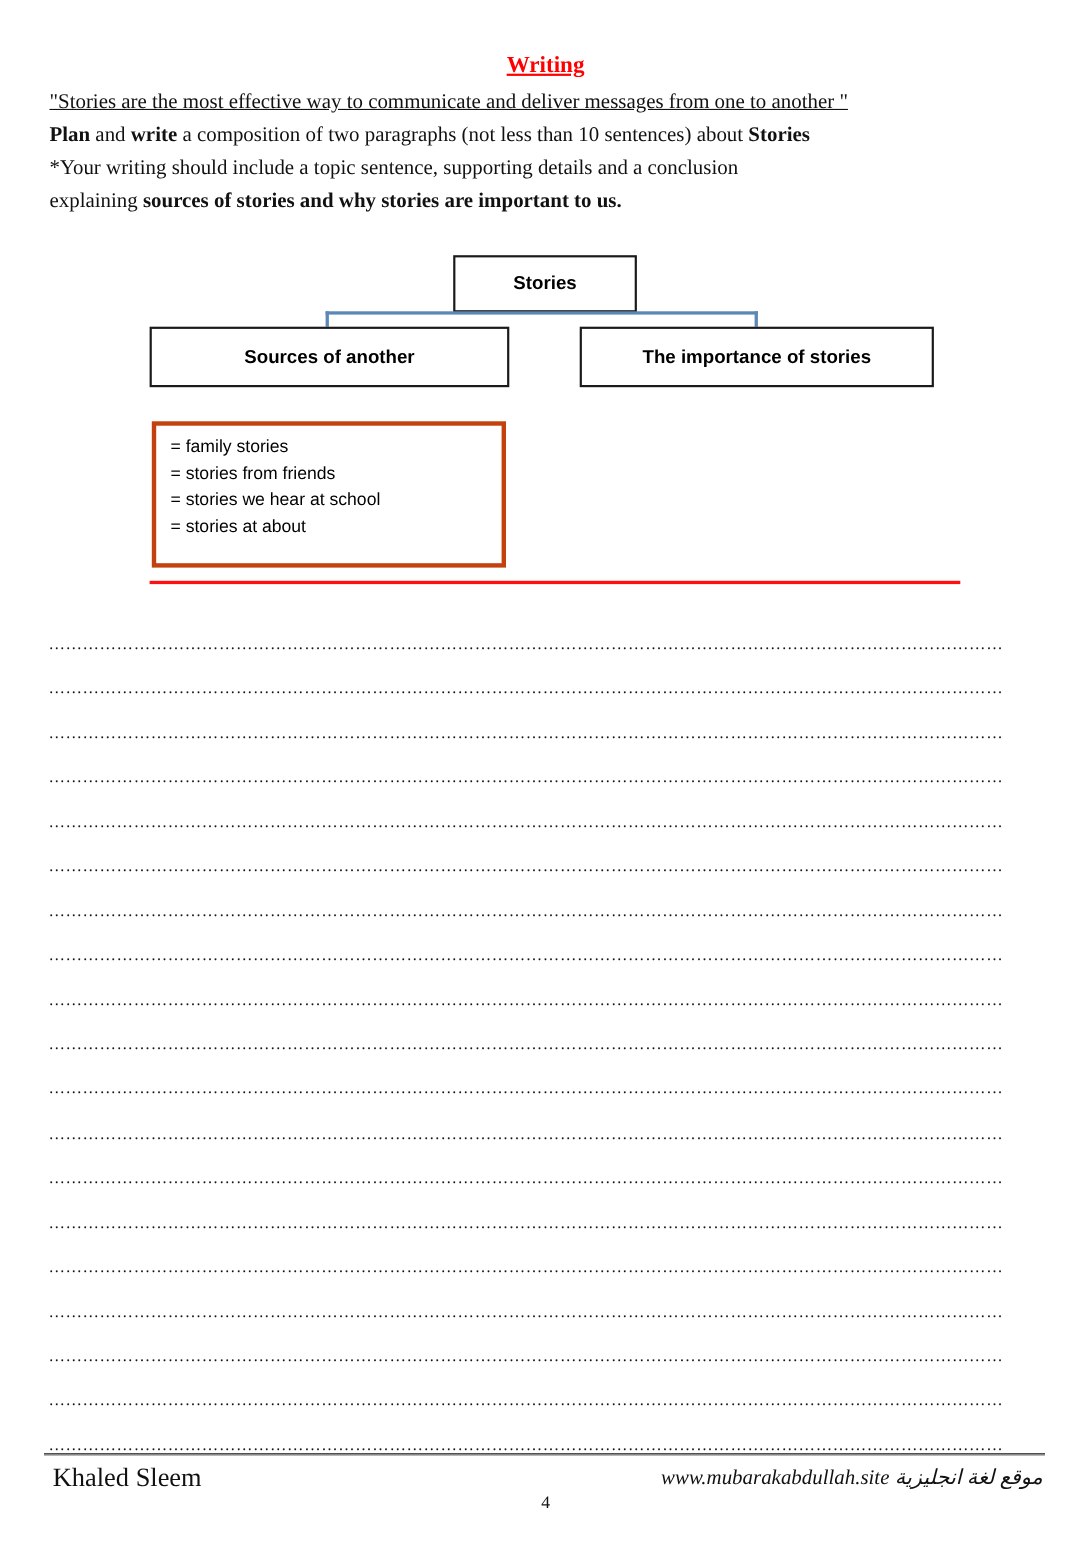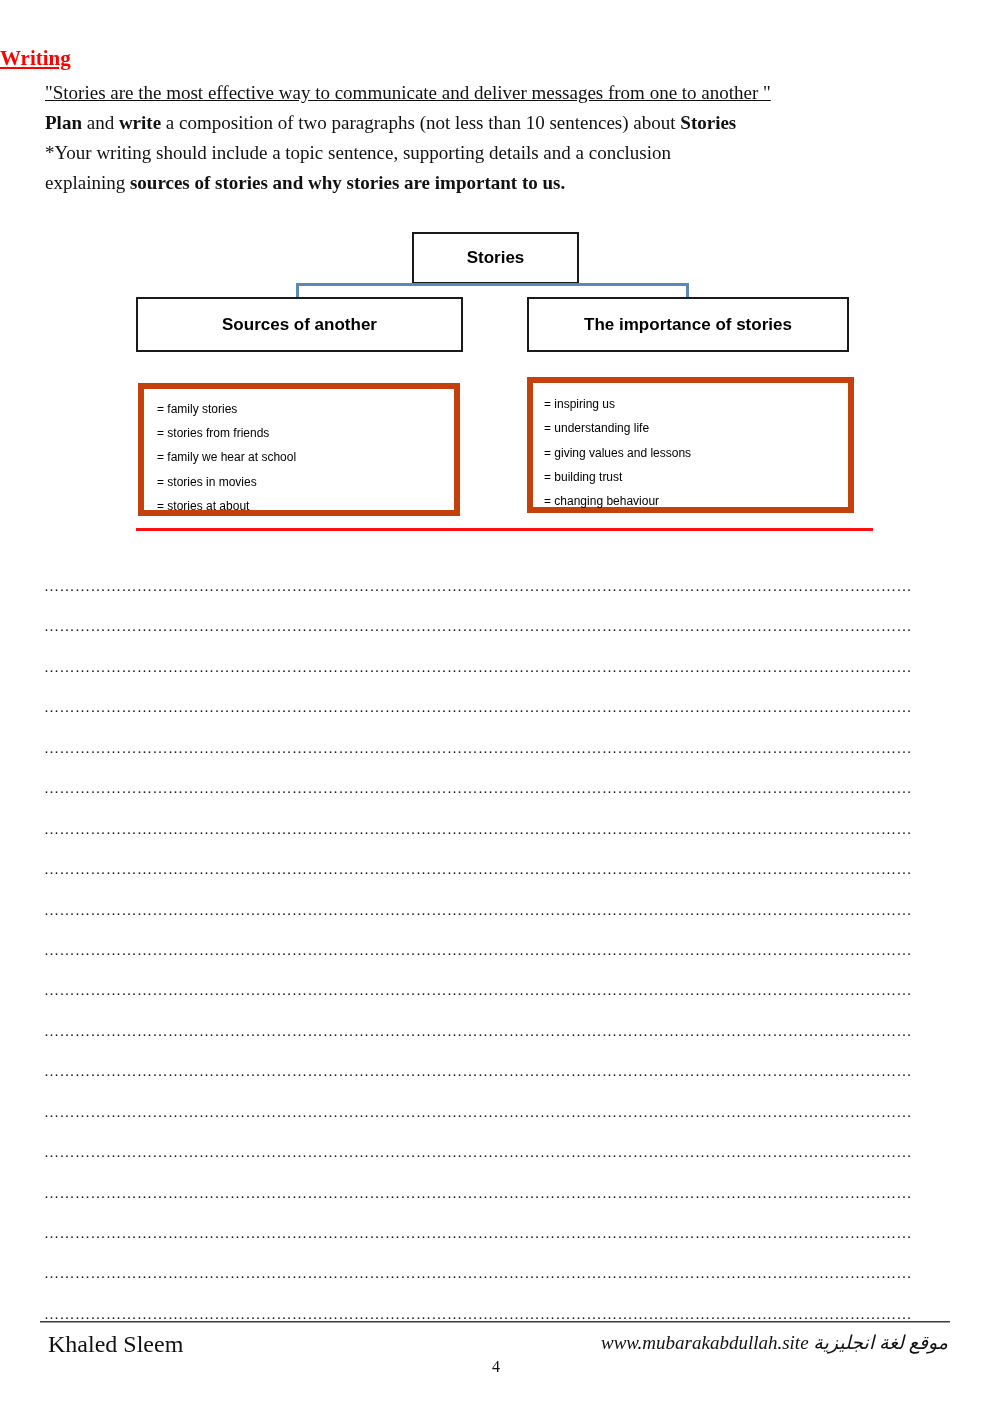--- a/index.html
+++ b/index.html
@@ -10,21 +10,21 @@
     height: 1403px;
     background: #ffffff;
     font-family: "Liberation Serif", serif;
     color: #111;
     overflow: hidden;
   }
   
   .title {
     position: absolute;
     top: 46px; left: 0; width: 100%;
-    text-align: left;
+    text-align: center;
     font-size: 21px;
     font-weight: bold;
     color: #ff0000;
     text-decoration: underline;
   }
   .intro {
     position: absolute;
     top: 78px; left: 45px; width: 902px;
     font-size: 19px;
     line-height: 30px;
@@ -47,24 +47,24 @@
   }
   .root-box   { left: 412px; top: 232px; width: 167px; height: 52px; }
   .branch-left  { left: 136px; top: 297px; width: 327px; height: 55px; }
   .branch-right { left: 527px; top: 297px; width: 322px; height: 55px; }
   .conn { position: absolute; background: #5b88b5; }
   .conn-h  { left: 296px; top: 283px; width: 393px; height: 3px; }
   .conn-vl { left: 296px; top: 283px; width: 3px;  height: 16px; }
   .conn-vr { left: 686px; top: 283px; width: 3px;  height: 16px; }
   .detail {
     position: absolute;
-    border: 6px solid #c2410c;
+    border: 4px solid #c2410c;
     background: #fff;
     font-family: "Liberation Sans", sans-serif;
-    font-size: 12px;
+    font-size: 16px;
     color: #000;
   }
   .detail-left  { left: 138px; top: 383px; width: 322px; height: 133px; padding: 8px 4px 0 13px; line-height: 24.2px; }
   .detail-right { left: 527px; top: 377px; width: 327px; height: 136px; padding: 9px 4px 0 11px; line-height: 24.3px; }
   .red-rule {
     position: absolute;
     left: 136px; top: 528px; width: 737px; height: 3px;
     background: #ff1010;
   }
   
@@ -131,30 +131,22 @@
   <div class="dbox branch-left">
     <span>Sources of another</span>
   </div>
   <div class="dbox branch-right">
     <span>The importance of stories</span>
   </div>
 
   <div class="detail detail-left">
     <div>= family stories</div>
     <div>= stories from friends</div>
-    <div>= family we hear at school</div>
-    <div>= stories in movies</div>
+    <div>= stories we hear at school</div>
     <div>= stories at about</div>
-  </div>
-  <div class="detail detail-right">
-    <div>= inspiring us</div>
-    <div>= understanding life</div>
-    <div>= giving values and lessons</div>
-    <div>= building trust</div>
-    <div>= changing behaviour</div>
   </div>
 
   <div class="red-rule"></div>
 
   <div class="lines" id="writing-lines">
       <div class="dotline">……………………………………………………………………………………………………………………………………………………</div>
       <div class="dotline">……………………………………………………………………………………………………………………………………………………</div>
       <div class="dotline">……………………………………………………………………………………………………………………………………………………</div>
       <div class="dotline">……………………………………………………………………………………………………………………………………………………</div>
       <div class="dotline">……………………………………………………………………………………………………………………………………………………</div>

